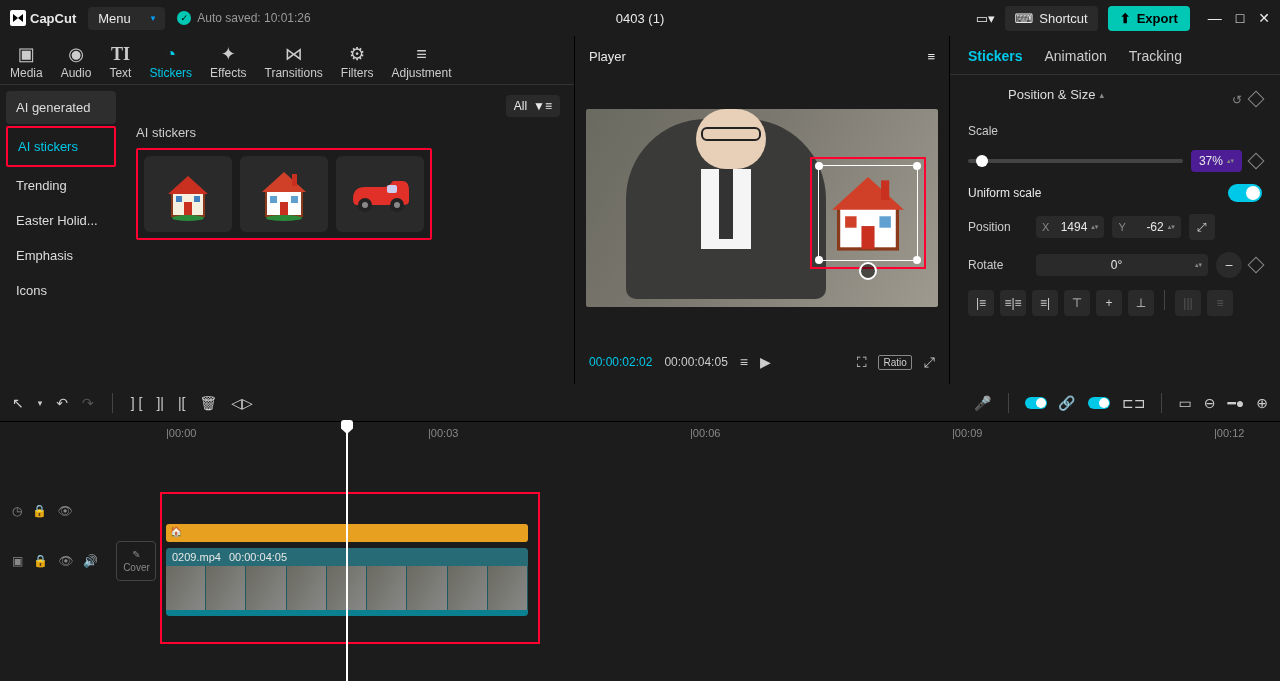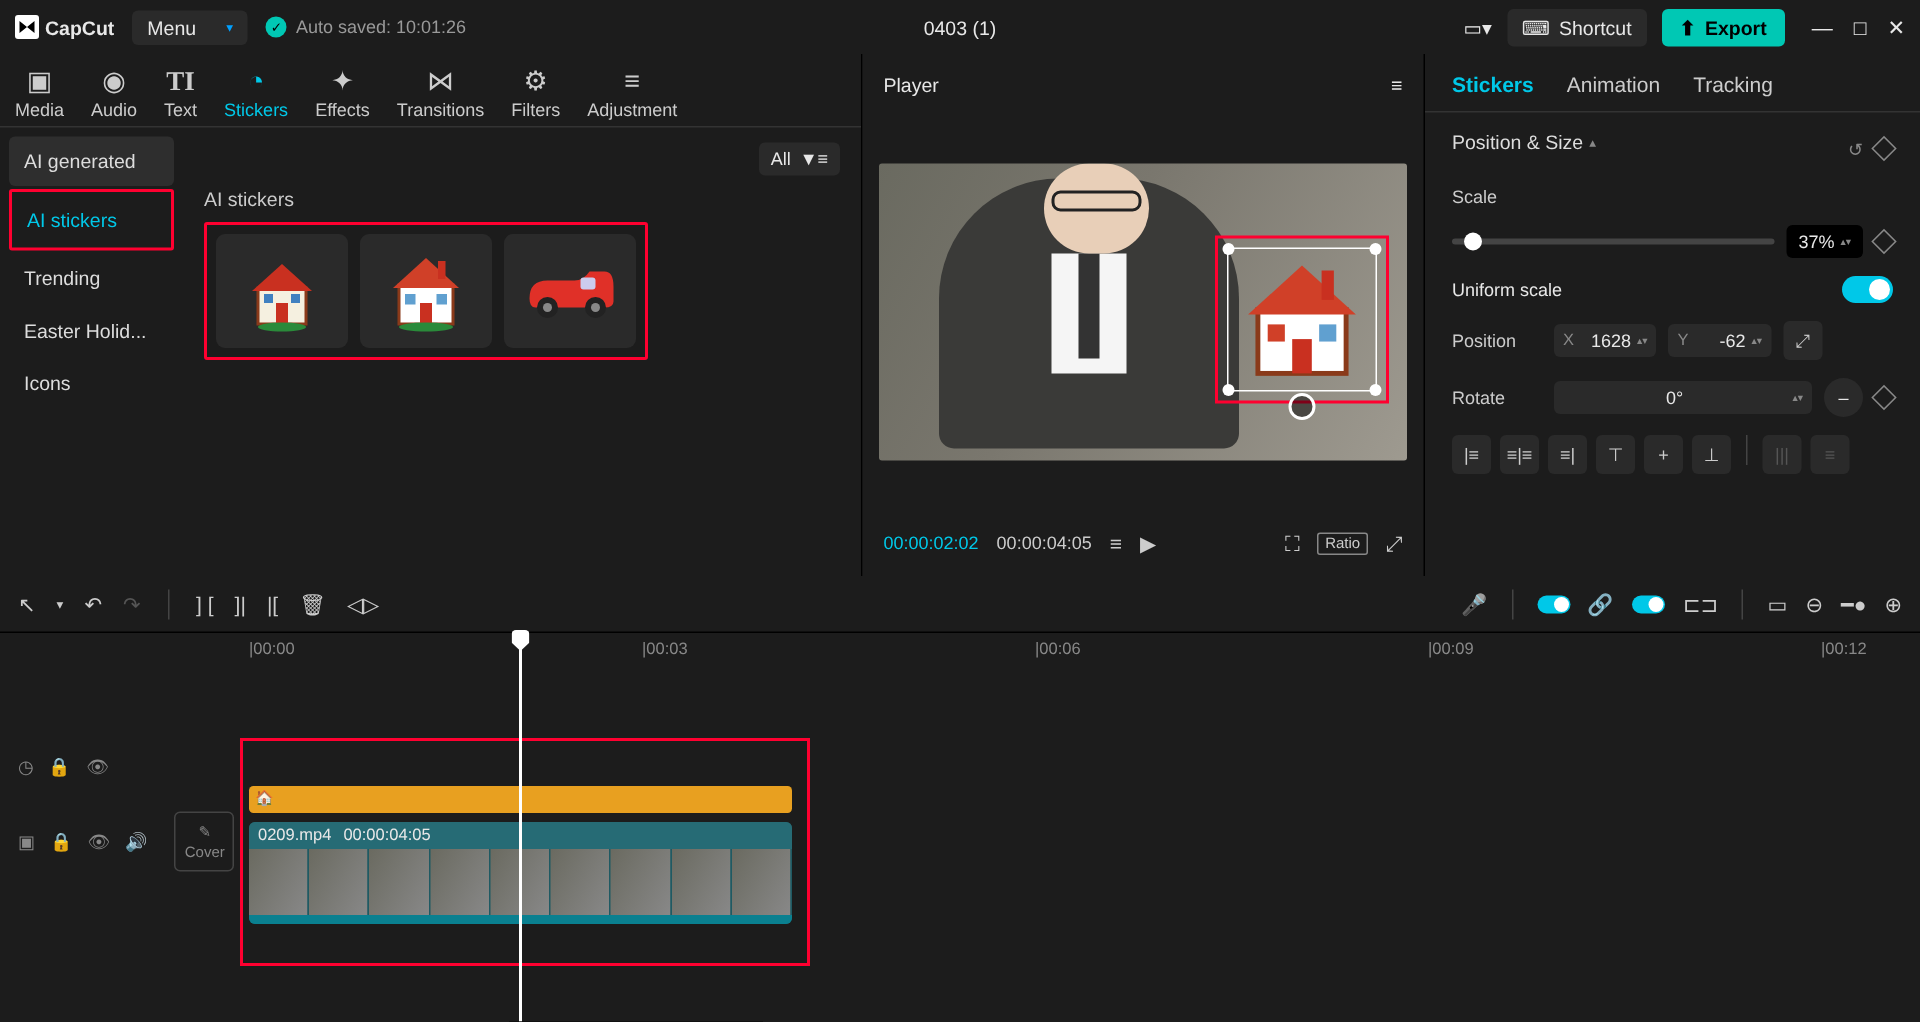--- a/index.html
+++ b/index.html
@@ -60,21 +60,21 @@
 .props-panel { flex:1; background:#1c1c1c; padding:0; }
 .props-tabs { display:flex; gap:22px; padding:12px 18px 10px; border-bottom:1px solid #333; }
 .props-tab { cursor:pointer; font-size:14px; color:#ccc; }
 .props-tab.active { color:#00c8e8; font-weight:600; }
 .props-body { padding:12px 18px; }
 .prop-section { font-size:13px; color:#ddd; margin-bottom:10px; display:flex; align-items:center; gap:4px; }
 .prop-row { display:flex; align-items:center; gap:8px; margin-bottom:12px; font-size:12px; }
 .prop-label { width:60px; color:#ccc; }
 .slider { flex:1; height:4px; background:#444; border-radius:2px; position:relative; }
 .slider-thumb { position:absolute; left:8px; top:-4px; width:12px; height:12px; background:#fff; border-radius:50%; }
-.val-box { background:#000000; padding:4px 8px; border-radius:4px; min-width:46px; text-align:center; display:flex; align-items:center; gap:4px; }
+.val-box { background:#4c1d95; padding:4px 8px; border-radius:4px; min-width:46px; text-align:center; display:flex; align-items:center; gap:4px; }
 .stepper { display:flex; flex-direction:column; font-size:7px; color:#888; cursor:pointer; }
 .toggle { width:34px; height:18px; background:#00c8e8; border-radius:9px; position:relative; cursor:pointer; }
 .toggle::after { content:''; position:absolute; right:2px; top:2px; width:14px; height:14px; background:#fff; border-radius:50%; }
 .xy-input { background:#2a2a2a; border-radius:4px; padding:4px 6px; display:flex; align-items:center; gap:4px; }
 .xy-label { color:#888; font-size:11px; }
 .xy-val { min-width:34px; text-align:right; font-size:12px; }
 .icon-btn { width:26px; height:26px; background:#2a2a2a; border-radius:4px; display:flex; align-items:center; justify-content:center; cursor:pointer; font-size:12px; color:#ccc; }
 .dash-btn { width:26px; height:26px; background:#2a2a2a; border-radius:50%; display:flex; align-items:center; justify-content:center; cursor:pointer; }
 .align-row { display:flex; gap:6px; margin-top:10px; }
 .sep-v { width:1px; height:20px; background:#444; margin:0 4px; }
@@ -184,20 +184,21 @@
         </div>
     </div>
     <div class="panel-content">
       <div class="sidebar">
         <div class="side-item aigen">AI generated</div>
         <div class="red-box-side">
           <div class="side-item active">AI stickers</div>
         </div>
         <div class="side-item">Trending</div>
         <div class="side-item">Easter Holid...</div>
+        <div class="side-item">Emphasis</div>
         <div class="side-item">Icons</div>
       </div>
       <div class="sticker-area">
         <div class="sticker-top">
           <div class="all-btn">
             <span>All</span>
             <span>▼≡</span>
           </div>
         </div>
         <div class="section-label">AI stickers</div>
@@ -281,21 +282,21 @@
     </div>
   </div>
 
   <div class="props-panel">
     <div class="props-tabs">
       <div class="props-tab active">Stickers</div>
       <div class="props-tab">Animation</div>
       <div class="props-tab">Tracking</div>
     </div>
     <div class="props-body">
-      <div class="prop-row" style="justify-content:space-between;">
+      <div class="prop-row" style="justify-content:space-between;margin-left:40px;">
         <div class="prop-section">
             <span>Position &amp; Size</span> 
             <span style="font-size:9px;color:#888;">▴</span>
           </div>
         <div style="display:flex;gap:8px;">
           <span style="cursor:pointer;color:#888;">↺</span>
           <div class="kf-diamond"></div>
         </div>
       </div>
       <div class="prop-row">
@@ -312,21 +313,21 @@
         <div class="kf-diamond"></div>
       </div>
       <div class="prop-row" style="justify-content:space-between;">
         <div>Uniform scale</div>
         <div class="toggle"></div>
       </div>
       <div class="prop-row">
         <div class="prop-label">Position</div>
         <div class="xy-input">
           <span class="xy-label">X</span>
-          <span class="xy-val">1628</span>
+          <span class="xy-val">1494</span>
           <div class="stepper">▴▾</div>
         </div>
         <div class="xy-input">
           <span class="xy-label">Y</span>
           <span class="xy-val">-62</span>
           <div class="stepper">▴▾</div>
         </div>
         <div class="icon-btn">⤢</div>
       </div>
       <div class="prop-row">

